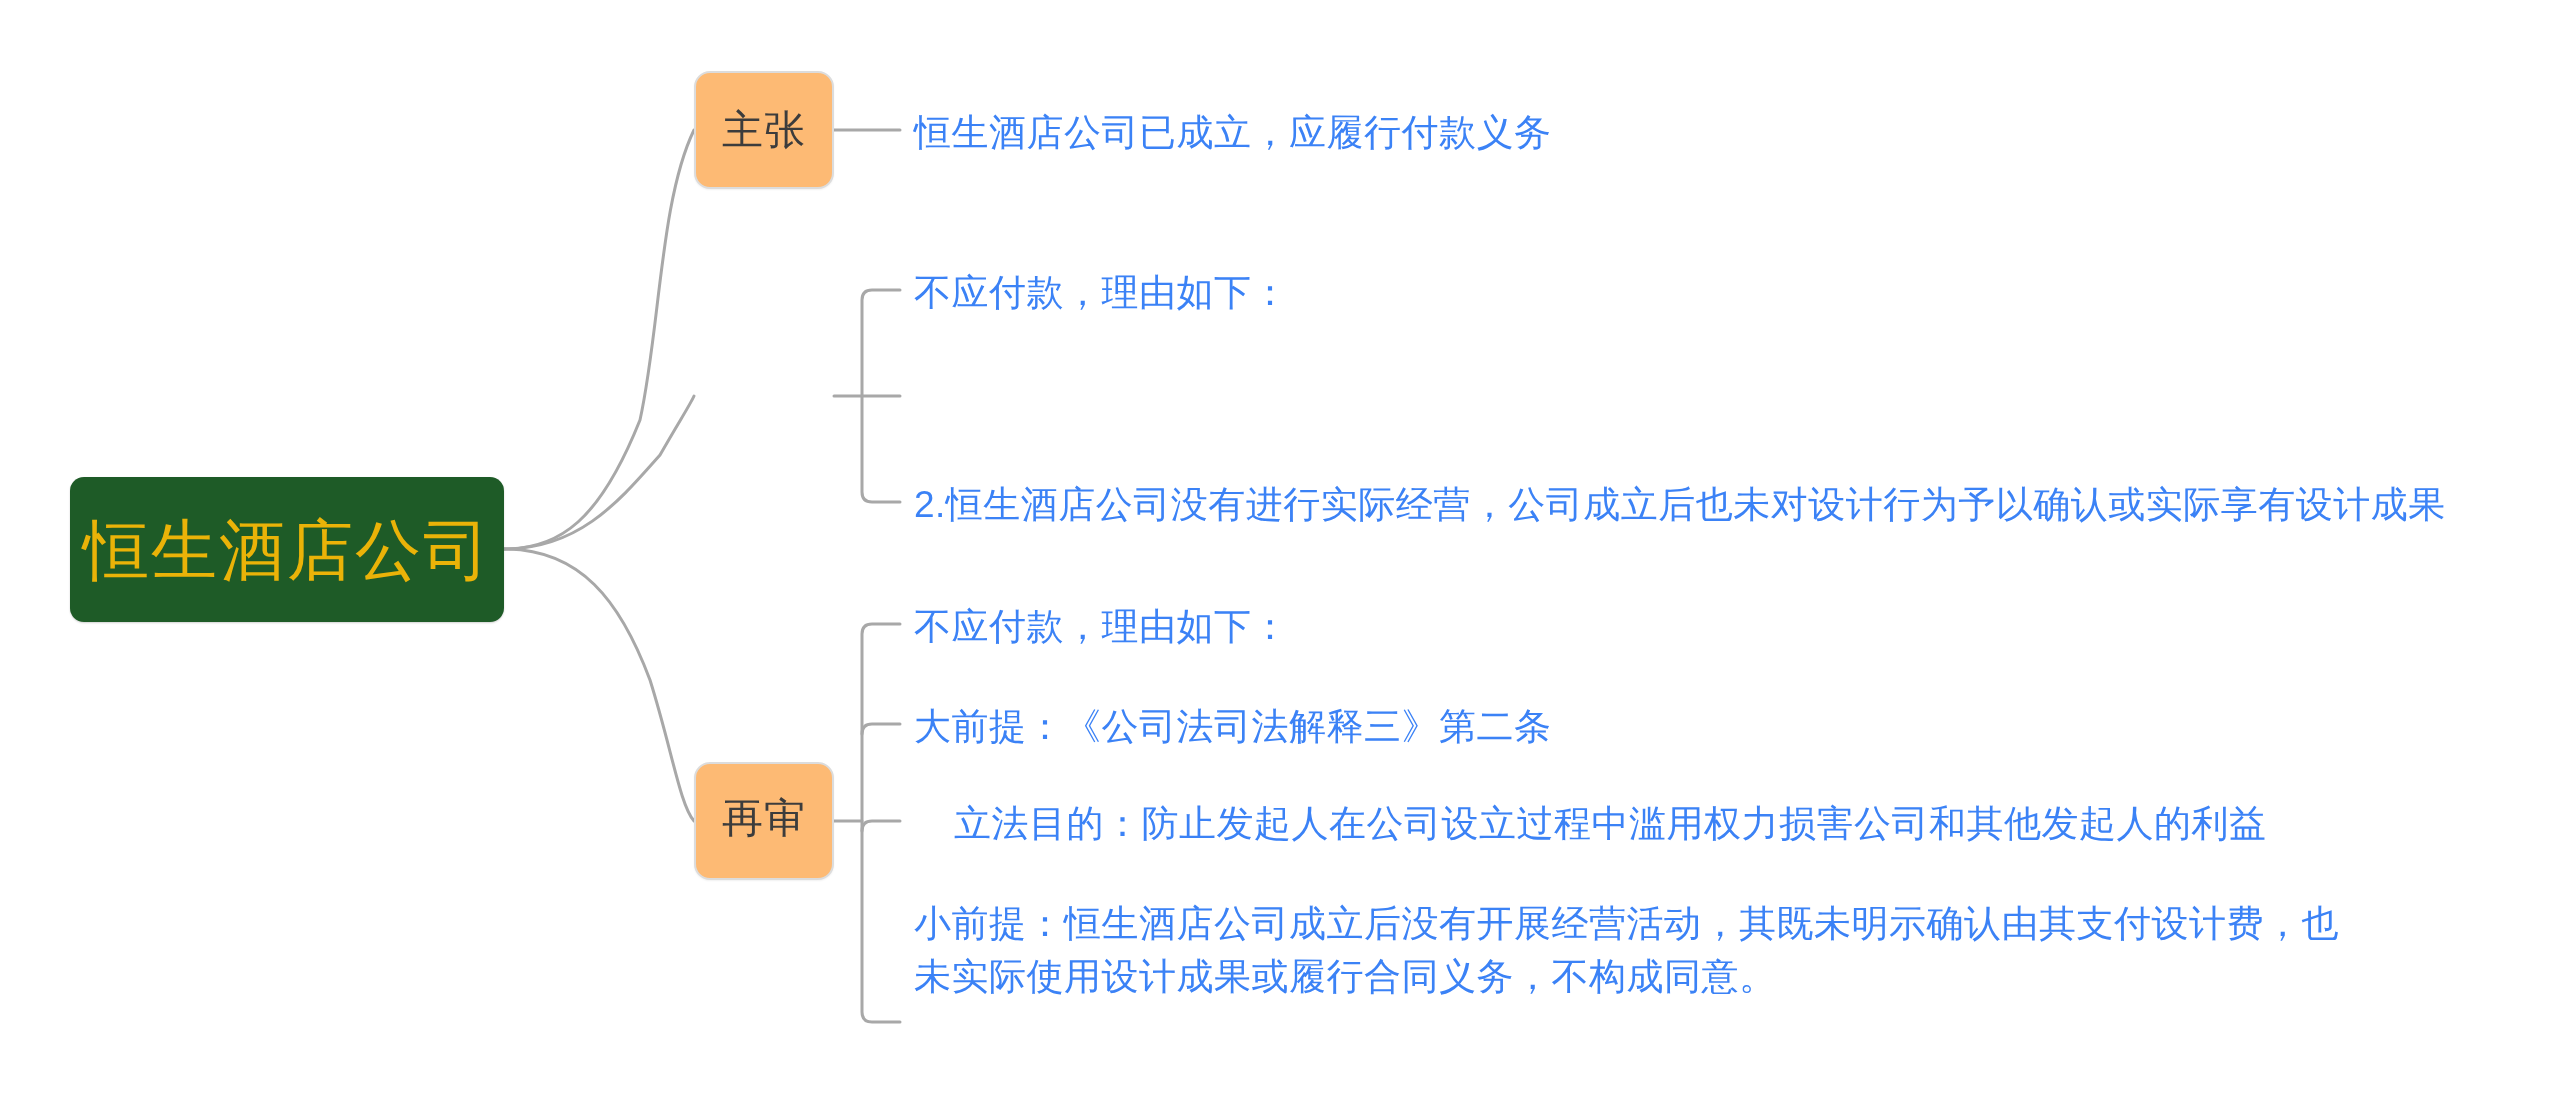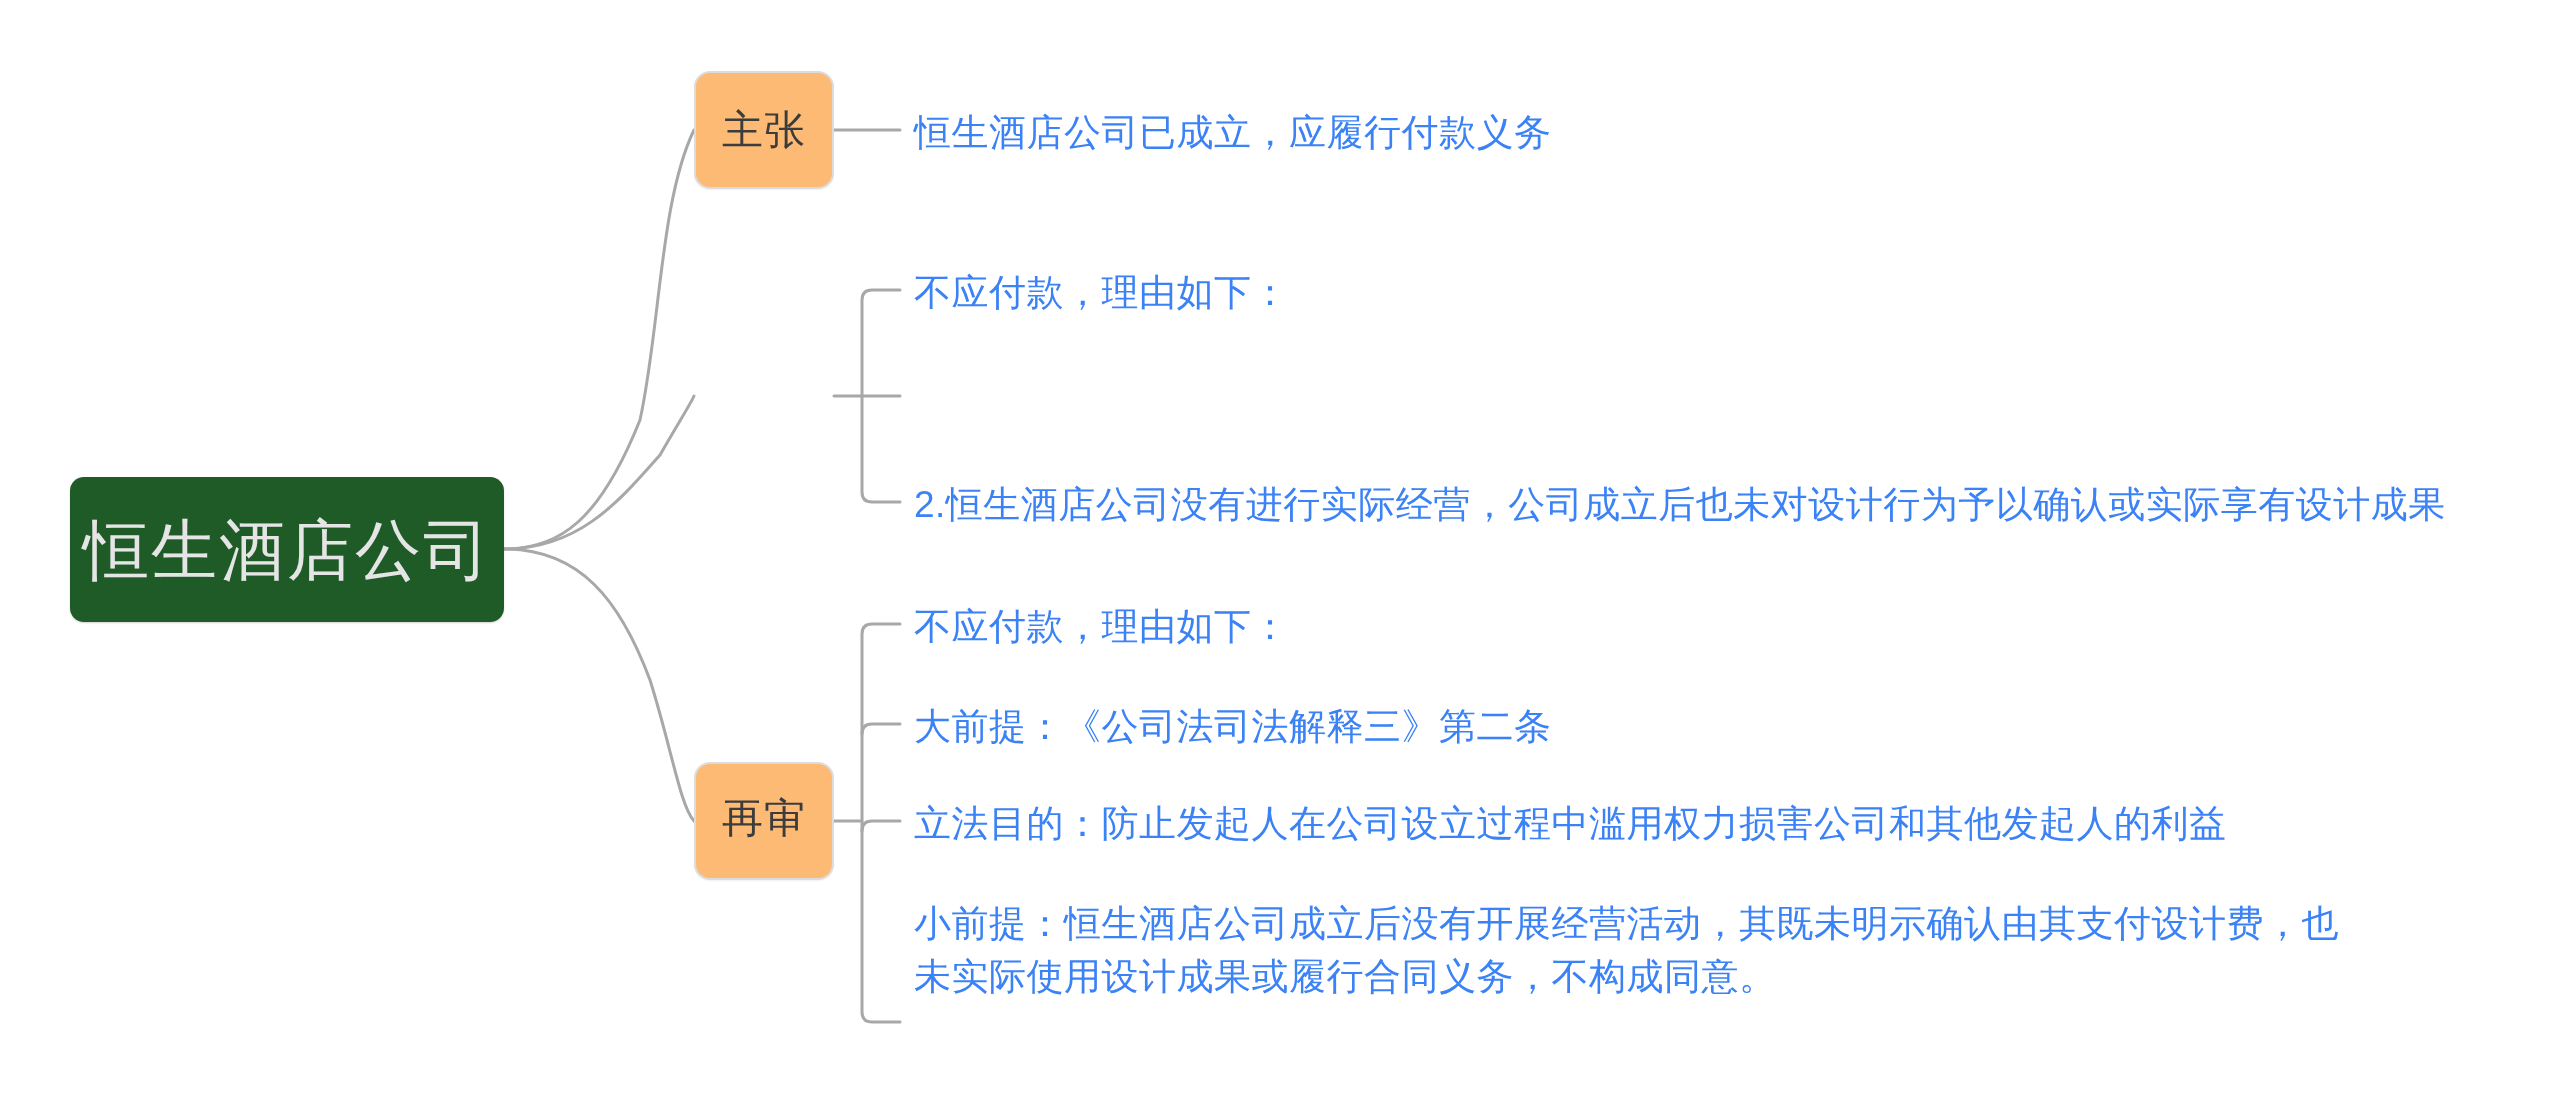--- a/index.html
+++ b/index.html
@@ -35,21 +35,21 @@
     height:145px;
     background:#1e5b27;
     border-radius:14px;
     display:flex;
     align-items:center;
     justify-content:center;
     box-sizing:border-box;
     box-shadow:0 1px 2px rgba(0,0,0,.18);
   }
   .root-label{
-    color:#e5e5e5;
+    color:#eab308;
     font-size:66px;
     letter-spacing:2px;
     line-height:1;
     white-space:nowrap;
     font-weight:400;
   }
   
   .branch-node{
     position:absolute;
     background:#fdba74;
@@ -122,17 +122,17 @@
     <span class="branch-label">再审</span>
   </div>
 
   <div class="leaf" style="left:914px; top:107px; width:1560px;">恒生酒店公司已成立，应履行付款义务</div>
 
   <div class="leaf" style="left:914px; top:267px; width:1560px;">不应付款，理由如下：</div>
   <div class="leaf" style="left:914px; top:479px; width:1620px;">2.恒生酒店公司没有进行实际经营，公司成立后也未对设计行为予以确认或实际享有设计成果</div>
 
   <div class="leaf" style="left:914px; top:601px; width:1560px;">不应付款，理由如下：</div>
   <div class="leaf" style="left:914px; top:701px; width:1560px;">大前提：《公司法司法解释三》第二条</div>
-  <div class="leaf" style="left:914px; top:798px; width:1600px;">立法目的：防止发起人在公司设立过程中滥用权力损害公司和其他发起人的利益</div>
+  <div class="leaf" style="left:954px; top:798px; width:1600px;">立法目的：防止发起人在公司设立过程中滥用权力损害公司和其他发起人的利益</div>
   <div class="leaf" style="left:914px; top:898px; width:1600px;">小前提：恒生酒店公司成立后没有开展经营活动，其既未明示确认由其支付设计费，也
 未实际使用设计成果或履行合同义务，不构成同意。</div>
 
 </div>
 
 </body></html>

